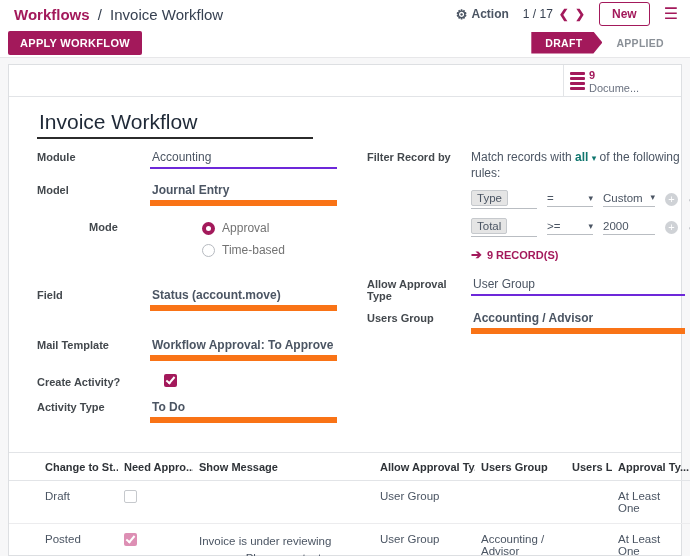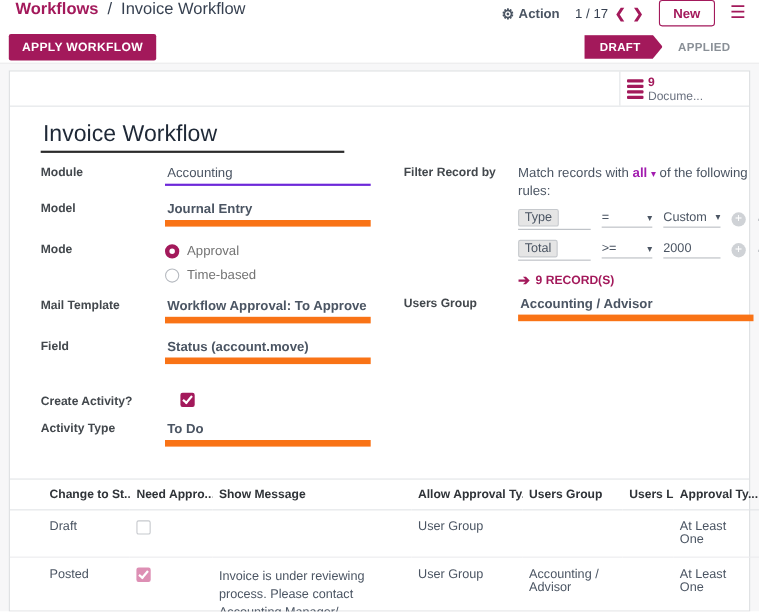--- a/index.html
+++ b/index.html
@@ -6,21 +6,21 @@
   html,body { width:690px; height:556px; }
   body {
     font-family:"Liberation Sans", sans-serif;
     background:#fff; color:#374151;
     width:690px; height:556px; overflow:hidden;
     font-size:12px;
   }
 
   
   .topbar {
-    height:28px; display:flex; align-items:flex-start;
+    height:28px; display:flex; align-items:center;
     padding:0 12px 0 14px; background:#fff;
   }
   .breadcrumb { font-size:15px; color:#374151; white-space:nowrap; }
   .breadcrumb .parent { color:#a3195b; font-weight:bold; cursor:pointer; }
   .breadcrumb .sep { margin:0 4px; color:#374151; }
   .topbar-right { margin-left:auto; display:flex; align-items:center; gap:14px; }
   .action-menu { display:flex; align-items:center; gap:4px; font-weight:bold; color:#4b5563; font-size:12px; cursor:pointer; }
   .gear { font-size:13px; color:#4b5563; }
   .pager { display:flex; align-items:center; gap:6px; font-size:12px; color:#374151; }
   .pager .chev { color:#a3195b; font-weight:bold; font-size:12px; cursor:pointer; }
@@ -82,21 +82,21 @@
   .radio-opt { display:flex; align-items:center; gap:7px; font-size:12px; color:#737373; cursor:pointer; }
   .radio { width:13px; height:13px; border-radius:50%; background:#fff; }
   .radio.sel { border:4px solid #a3195b; }
   .radio.unsel { border:1px solid #b6bac0; }
 
   
   .rrow { display:flex; align-items:flex-start; margin-bottom:12px; }
   .rrow .lbl { width:104px; flex:none; padding-top:2px; }
   .rrow .rcontent { flex:1; }
   .match-line { font-size:12px; color:#4b5563; line-height:1.35; }
-  .all-select { color:#a21caf; cursor:pointer; white-space:nowrap; }
+  .all-select { color:#0f766e; cursor:pointer; white-space:nowrap; }
   .caret { font-size:9px; }
   .rule-row { display:flex; align-items:center; margin-top:9px; gap:10px; }
   .rule-field { width:66px; border-bottom:1px solid #b9bdc2; padding-bottom:2px; }
   .rule-tag {
     display:inline-block; border:1px solid #c6c9cd; border-radius:2px;
     padding:1px 5px; font-size:11.5px; color:#4b5563; background:#e5e5e5; cursor:pointer;
   }
   .rule-op { width:46px; border-bottom:1px solid #b9bdc2; padding-bottom:2px; font-size:11.5px; color:#4b5563; display:flex; justify-content:space-between; align-items:center; cursor:pointer; }
   .rule-val { width:52px; border-bottom:1px solid #b9bdc2; padding-bottom:2px; font-size:11.5px; color:#4b5563; display:flex; justify-content:space-between; overflow:hidden; white-space:nowrap; cursor:pointer; }
   .plus-circle {
@@ -204,40 +204,40 @@
 
         <div class="col-left">
           <div class="frow">
             <div class="lbl field-label">Module</div>
             <div class="val u-thin">Accounting</div>
           </div>
           <div class="frow">
             <div class="lbl field-label">Model</div>
             <div class="val u-dark">Journal Entry</div>
           </div>
-          <div class="frow" style="margin-bottom:13px;">
+          <div class="frow" style="margin-bottom:30px;justify-content:center;">
             <div class="lbl field-label">Mode</div>
             <div class="radio-group">
               <label class="radio-opt">
                 <span class="radio sel"></span>
                 <span>Approval</span>
               </label>
               <label class="radio-opt">
                 <span class="radio unsel"></span>
                 <span>Time-based</span>
               </label>
             </div>
           </div>
+          <div class="frow" style="margin-bottom:26px;">
+            <div class="lbl field-label">Field</div>
+            <div class="val u-dark">Status (account.move)</div>
+          </div>
           <div class="frow">
             <div class="lbl field-label">Mail Template</div>
             <div class="val u-dark">Workflow Approval: To Approve</div>
-          </div>
-          <div class="frow" style="margin-bottom:26px;">
-            <div class="lbl field-label">Field</div>
-            <div class="val u-dark">Status (account.move)</div>
           </div>
           <div class="frow" style="margin-bottom:11px;">
             <div class="lbl field-label" style="width:96px;">Create Activity?</div>
             <span class="checkbox checked"></span>
           </div>
           <div class="frow">
             <div class="lbl field-label">Activity Type</div>
             <div class="val u-dark">To Do</div>
           </div>
         </div>
@@ -279,20 +279,24 @@
                 <span class="dots">⋯</span>
               </div>
 
               <div class="records-link">
                 <span class="records-arrow">➔</span>
                 <span>9 RECORD(S)</span>
               </div>
             </div>
           </div>
 
+          <div class="rrow" style="margin-top:14px; margin-bottom:8px;">
+            <div class="lbl field-label">Allow Approval Type</div>
+            <div class="rcontent val u-thin" style="padding:1px 2px 3px 2px; font-size:12px; color:#4b5563;">User Group</div>
+          </div>
           <div class="rrow">
             <div class="lbl field-label">Users Group</div>
             <div class="rcontent val u-dark" style="padding:1px 2px 3px 2px; font-size:12px; color:#4b5563;">Accounting / Advisor</div>
           </div>
         </div>
       </div>
     </div>
 
     <div class="notebook">
       <table class="states">

